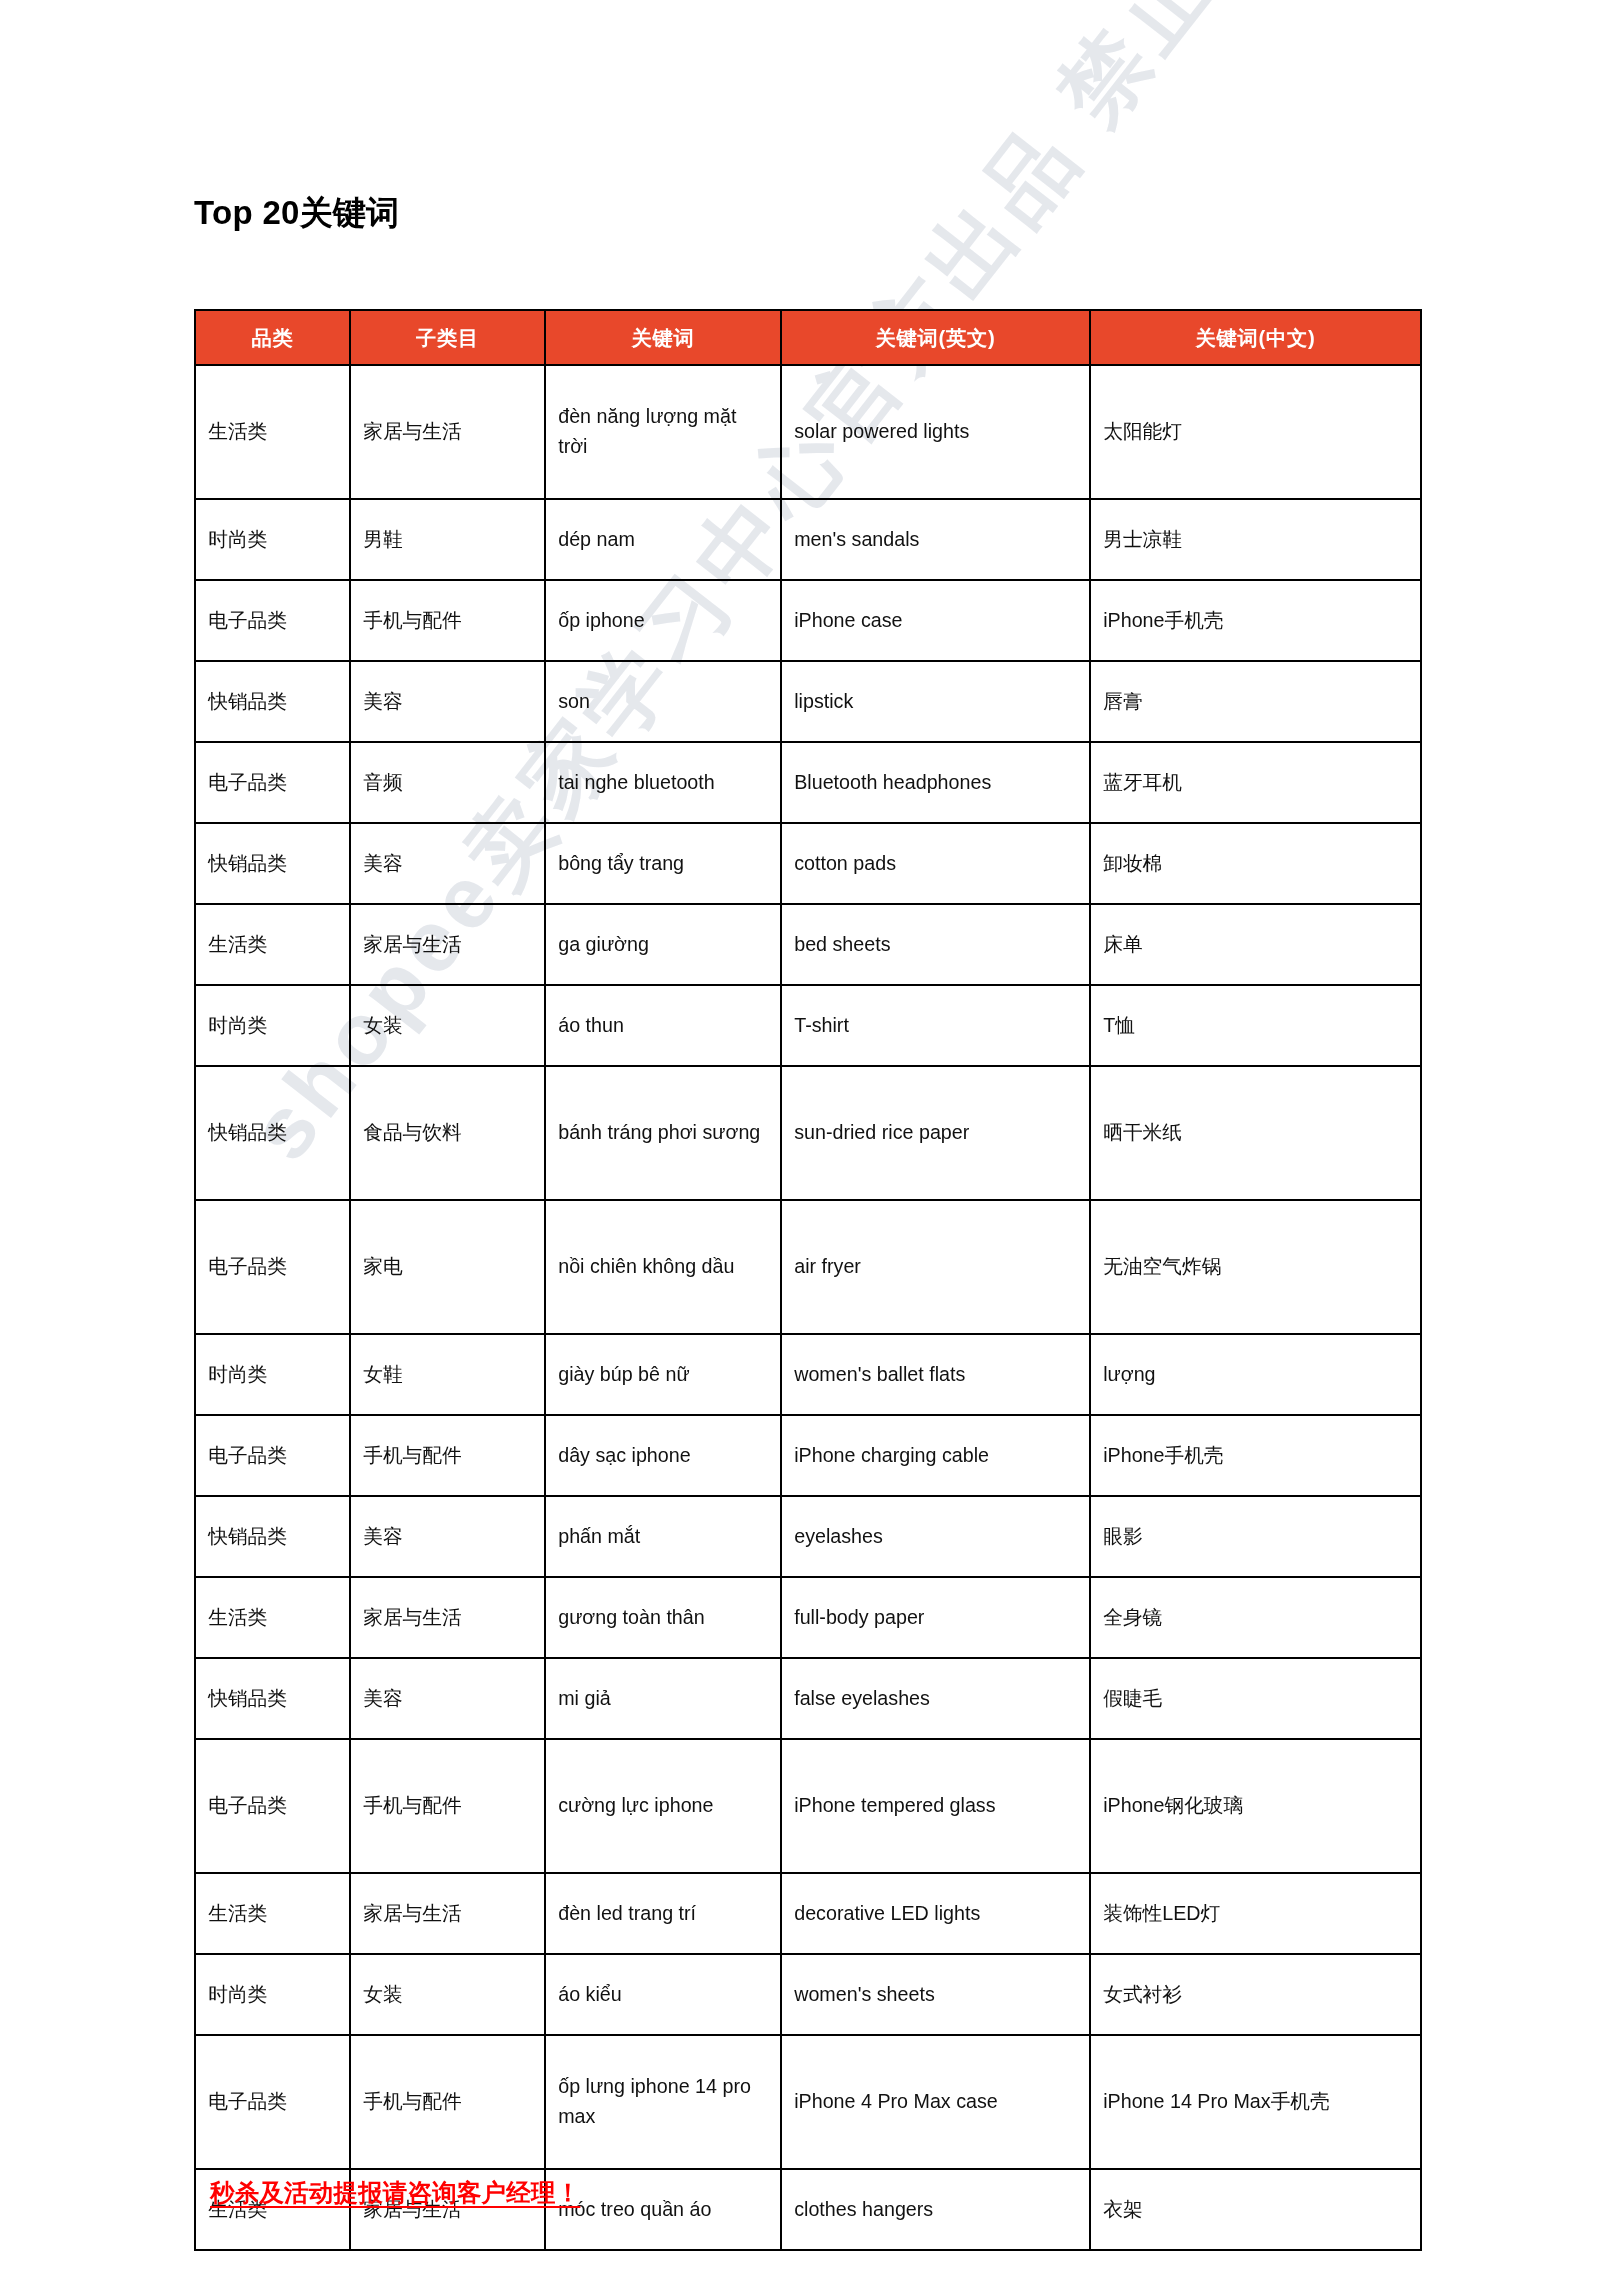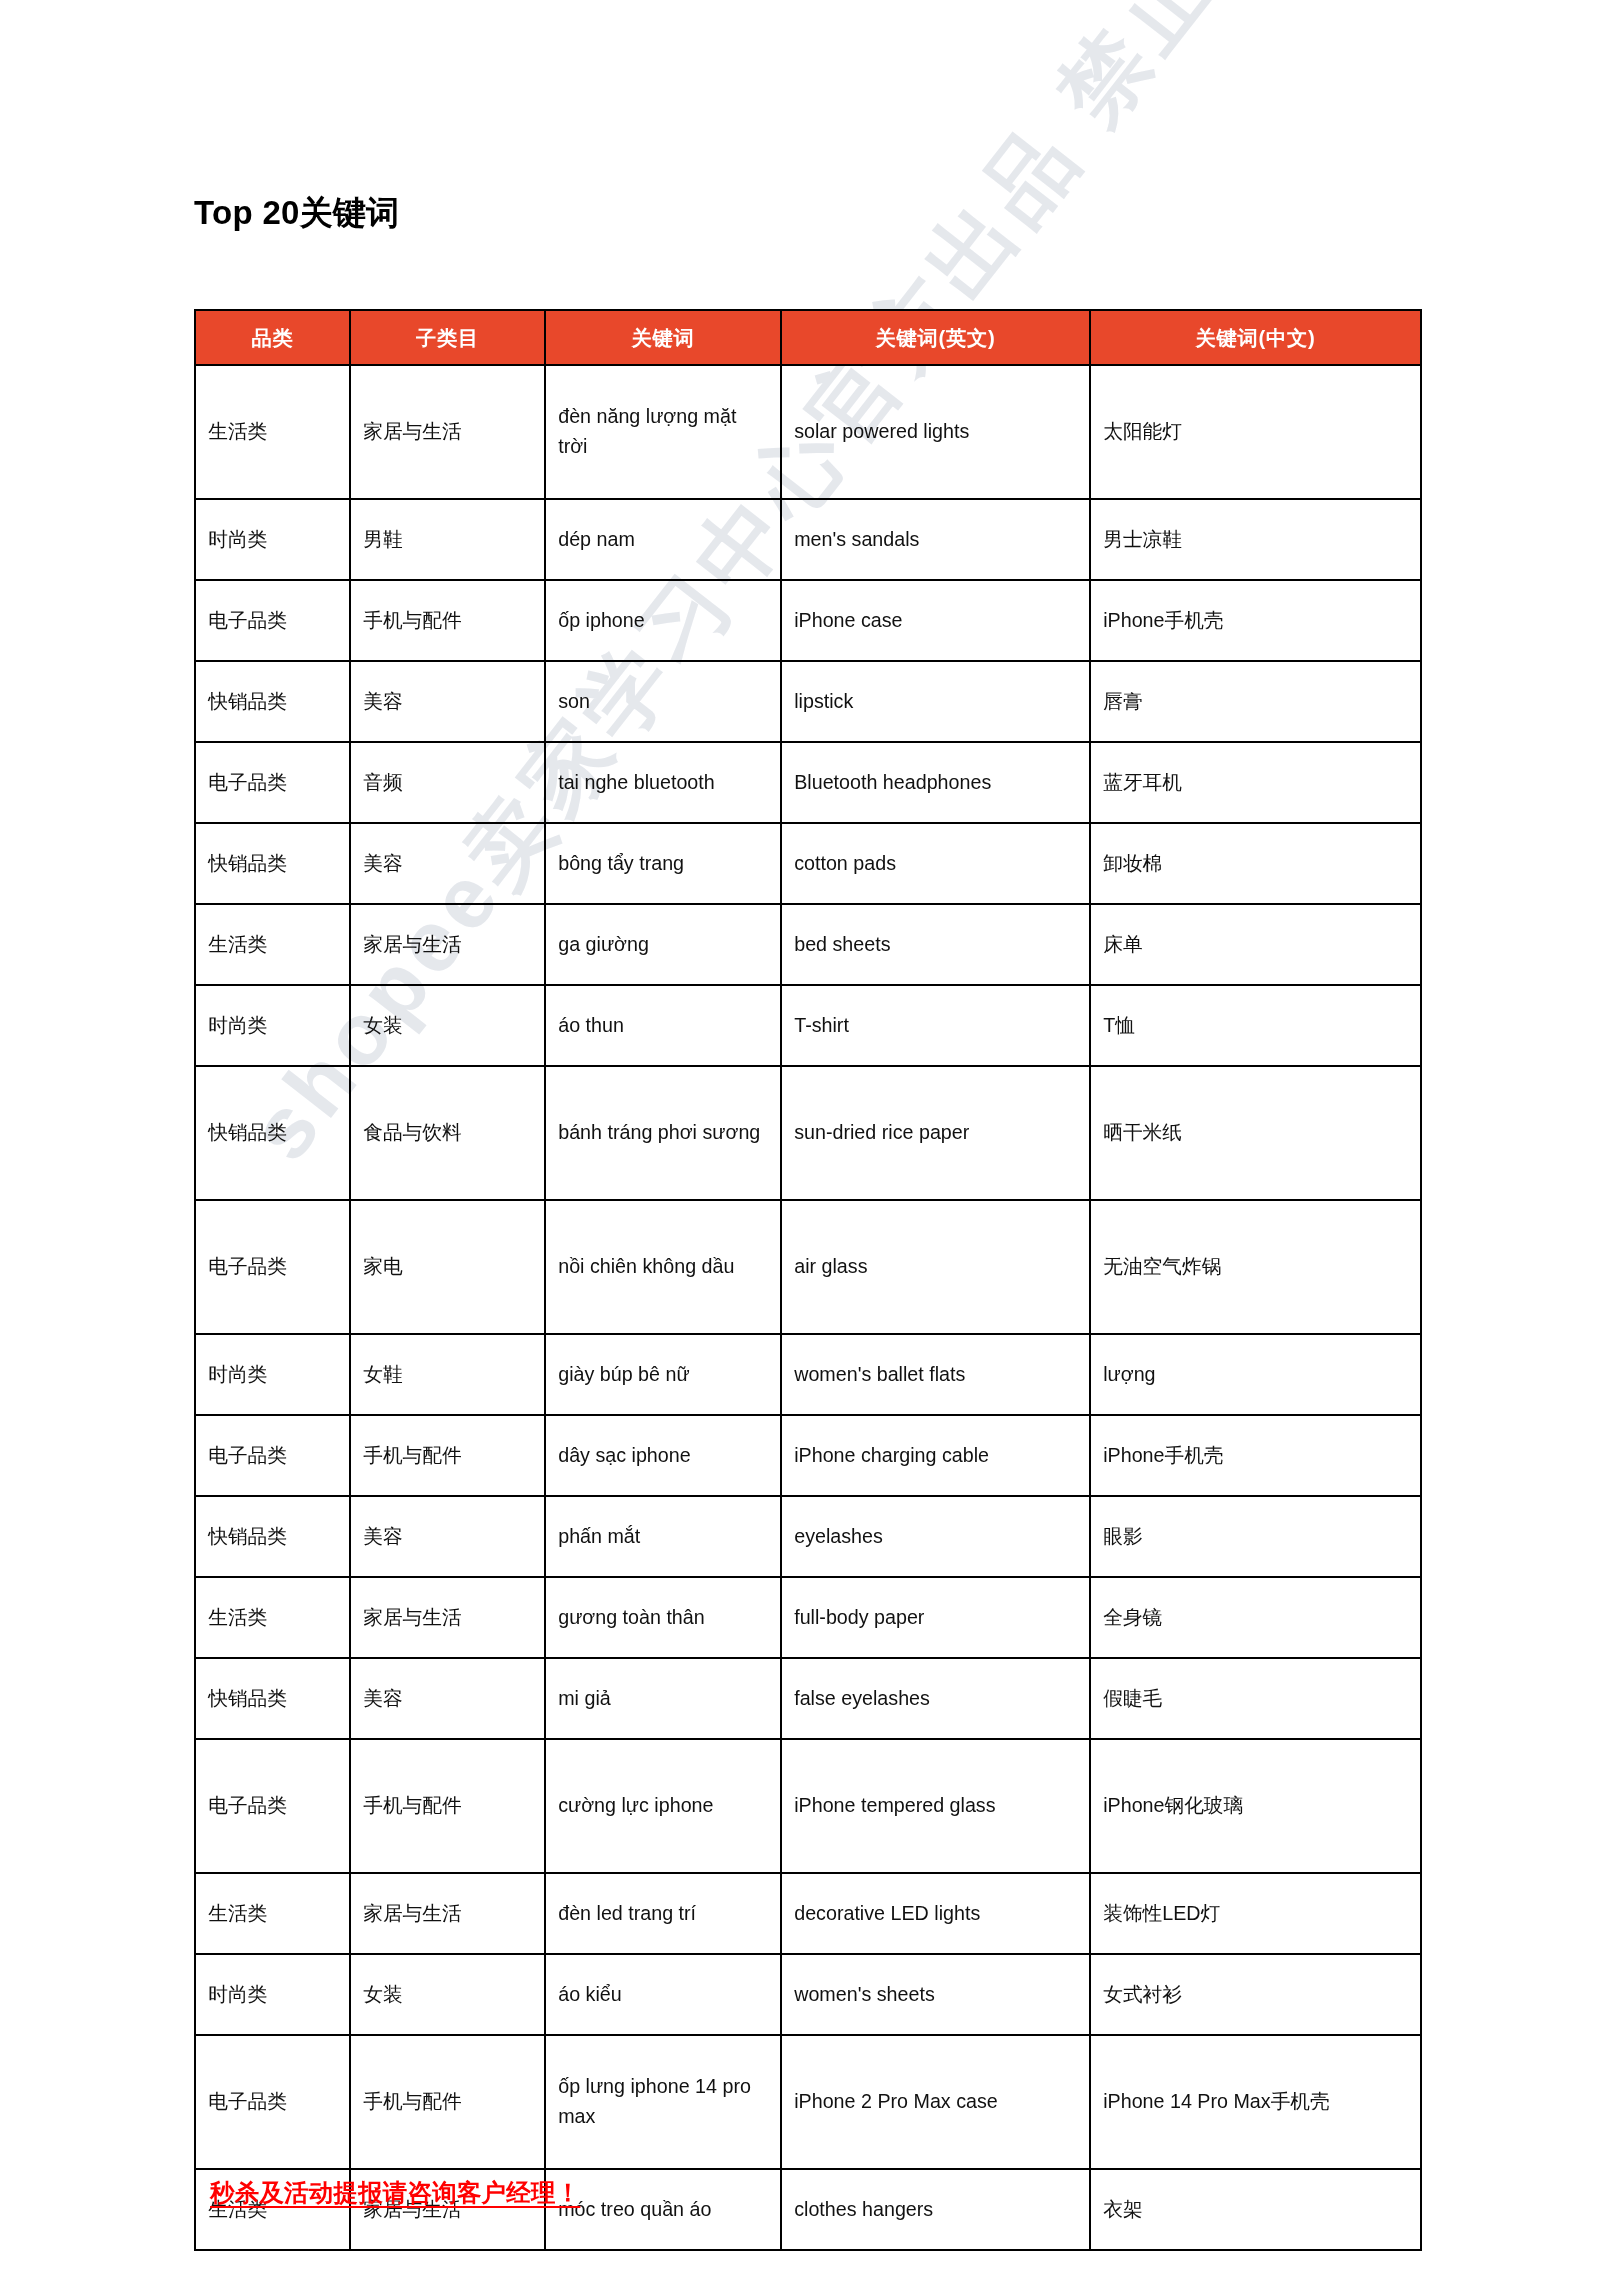--- a/index.html
+++ b/index.html
@@ -215,21 +215,21 @@
             <td>快销品类</td>
             <td>食品与饮料</td>
             <td>bánh tráng phơi sương</td>
             <td>sun-dried rice paper</td>
             <td>晒干米纸</td>
           </tr>
           <tr class="tall">
             <td>电子品类</td>
             <td>家电</td>
             <td>nồi chiên không dầu</td>
-            <td>air glass</td>
+            <td>air fryer</td>
             <td>无油空气炸锅</td>
           </tr>
           <tr>
             <td>时尚类</td>
             <td>女鞋</td>
             <td>giày búp bê nữ</td>
             <td>women's ballet flats</td>
             <td>lượng</td>
           </tr>
           <tr>
@@ -278,21 +278,21 @@
             <td>时尚类</td>
             <td>女装</td>
             <td>áo kiểu</td>
             <td>women's sheets</td>
             <td>女式衬衫</td>
           </tr>
           <tr class="tall">
             <td>电子品类</td>
             <td>手机与配件</td>
             <td>ốp lưng iphone 14 pro max</td>
-            <td>iPhone 2 Pro Max case</td>
+            <td>iPhone 4 Pro Max case</td>
             <td>iPhone 14 Pro Max手机壳</td>
           </tr>
           <tr>
             <td>生活类</td>
             <td>家居与生活</td>
             <td>móc treo quần áo</td>
             <td>clothes hangers</td>
             <td>衣架</td>
           </tr>
         </tbody>

